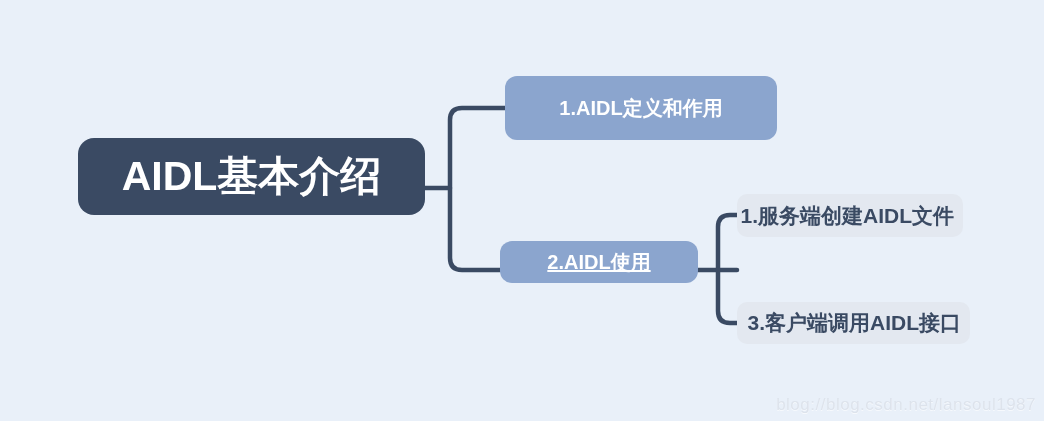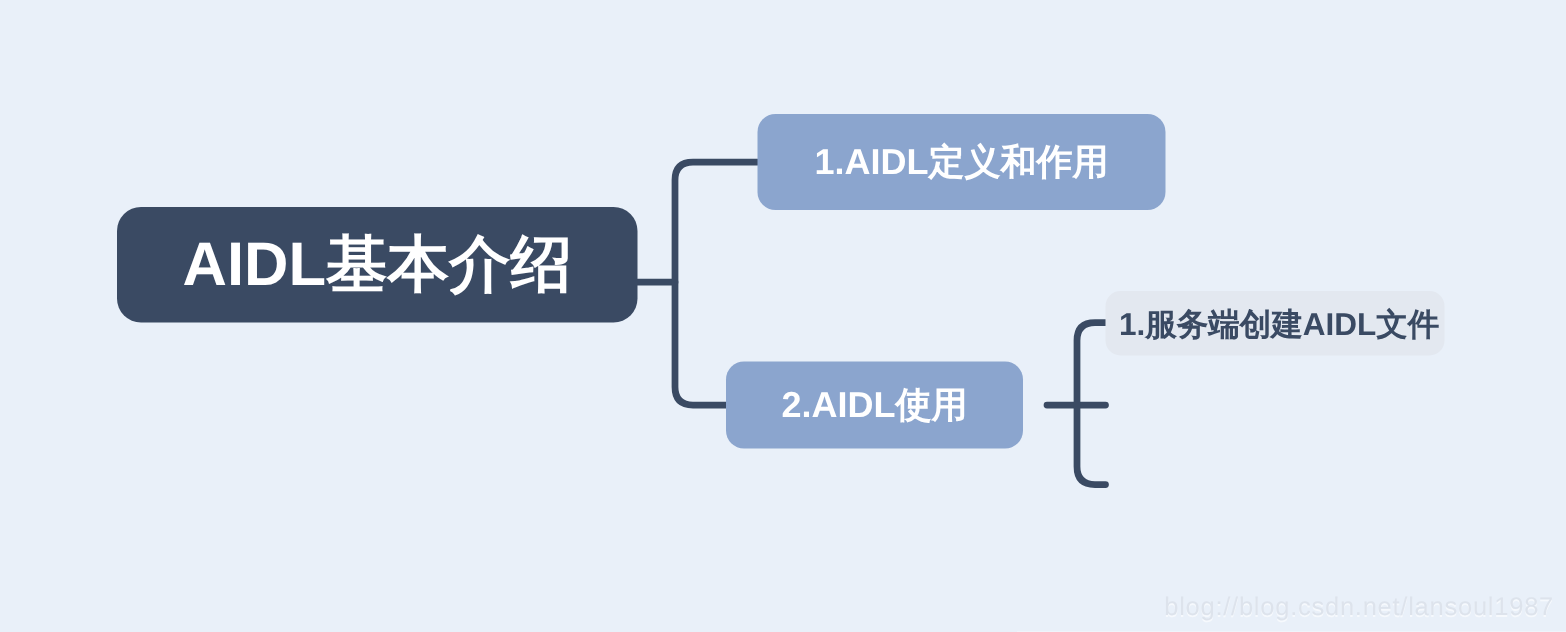--- a/index.html
+++ b/index.html
@@ -42,39 +42,39 @@
     background: var(--root-fill, #3a4a63);
     border-radius: 16px;
     color: var(--root-text, #ffffff);
     font-size: 41px;
     font-weight: bold;
   }
   .node-branch {
     background: var(--branch-fill, #8ba5ce);
     border-radius: 12px;
     color: var(--branch-text, #ffffff);
-    font-size: 24px;
+    font-size: 20px;
     font-weight: bold;
     justify-content: center;
   }
   .node-branch-1 {
     left: 505px; top: 76px;
     width: 272px; height: 64px;
   }
   .node-branch-2 {
-    left: 484px; top: 241px;
-    width: 198px; height: 58px;
+    left: 500px; top: 241px;
+    width: 198px; height: 42px; text-decoration: underline;
   }
   .node-leaf {
     background: var(--leaf-fill, #e3e8f0);
     border-radius: 10px;
     color: var(--leaf-text, #3a4a63);
     font-size: 21px;
     font-weight: bold;
-    justify-content: flex-start;
+    justify-content: flex-end;
     padding: 0 9px;
   }
   .node-leaf-1 { left: 737px; top: 194px; width: 226px; height: 43px; }
   .node-leaf-2 { left: 737px; top: 249px; width: 190px; height: 42px; }
   .node-leaf-3 { left: 737px; top: 302px; width: 233px; height: 42px; }
   .watermark {
     position: absolute;
     right: 8px;
     bottom: 6px;
     font-size: 17px;
@@ -110,16 +110,19 @@
 
   <div class="node node-branch node-branch-2">
     <span>2.AIDL使用</span>
   </div>
 
   <div class="node node-leaf node-leaf-1">
     <span>1.服务端创建AIDL文件</span>
   </div>
 
 
+  <div class="node node-leaf node-leaf-3">
+    <span>3.客户端调用AIDL接口</span>
+  </div>
 
   <div class="watermark">blog://blog.csdn.net/lansoul1987</div>
 
 </div>
 
 </body></html>

